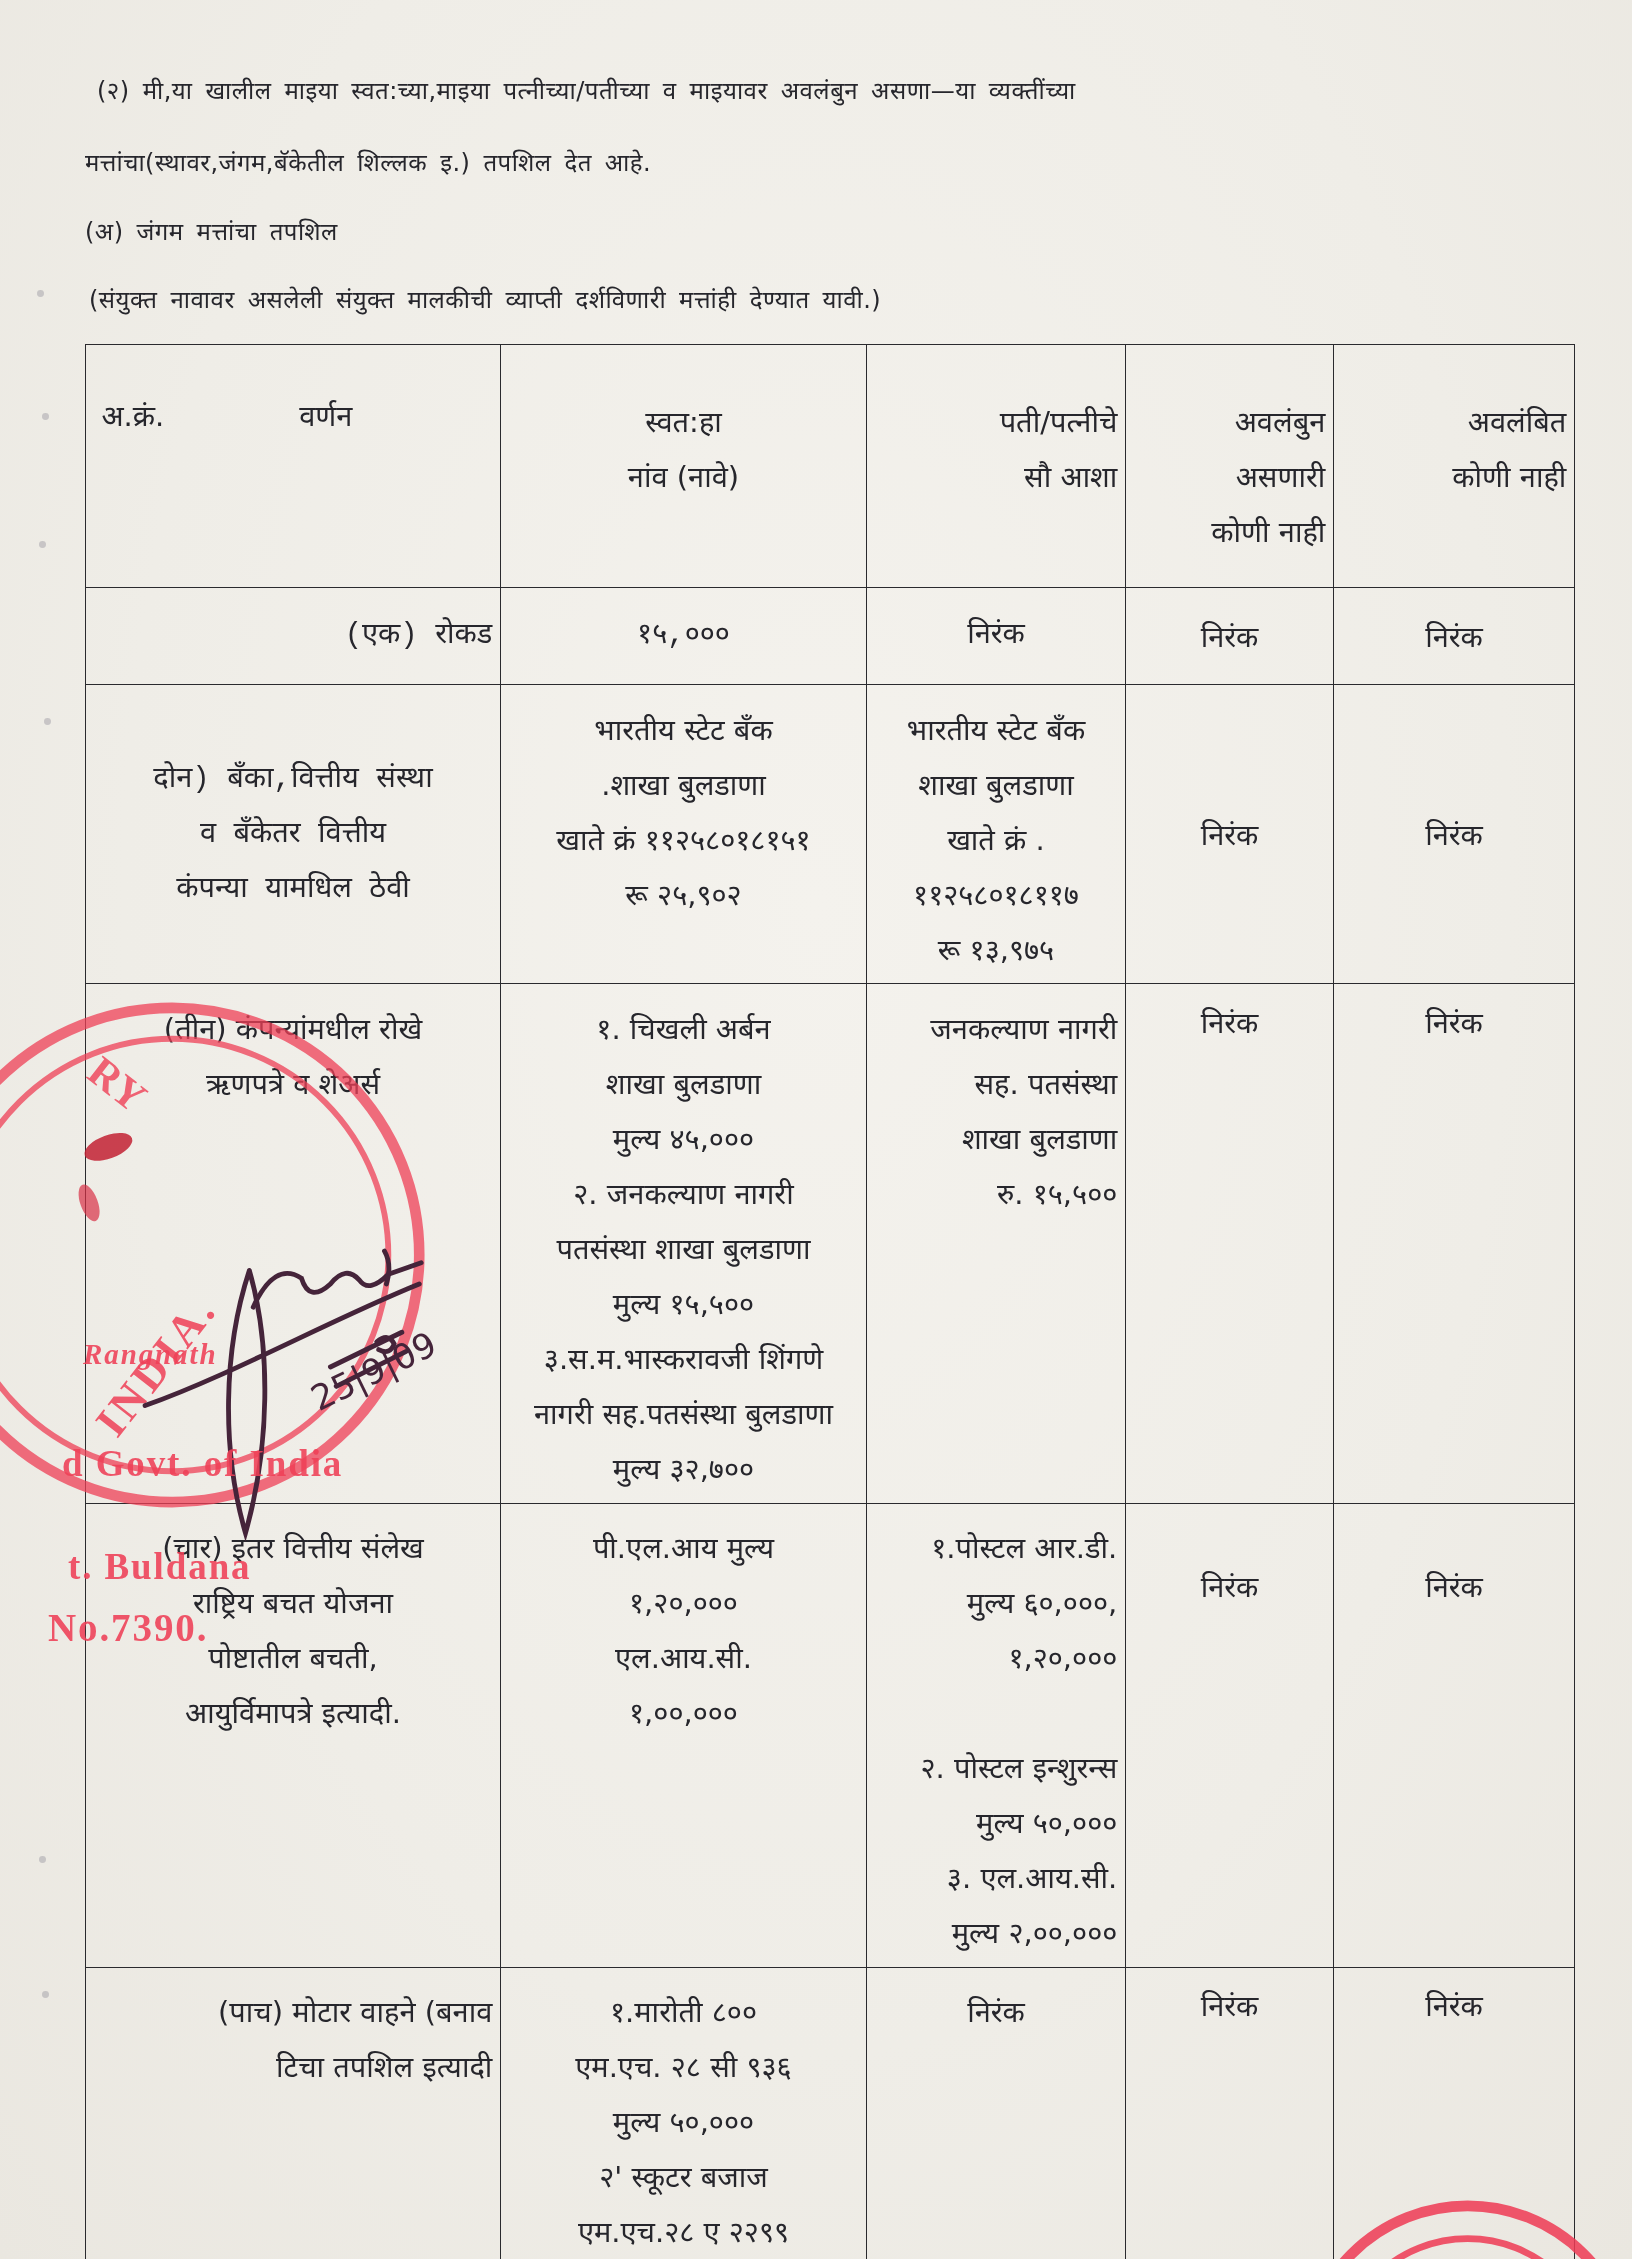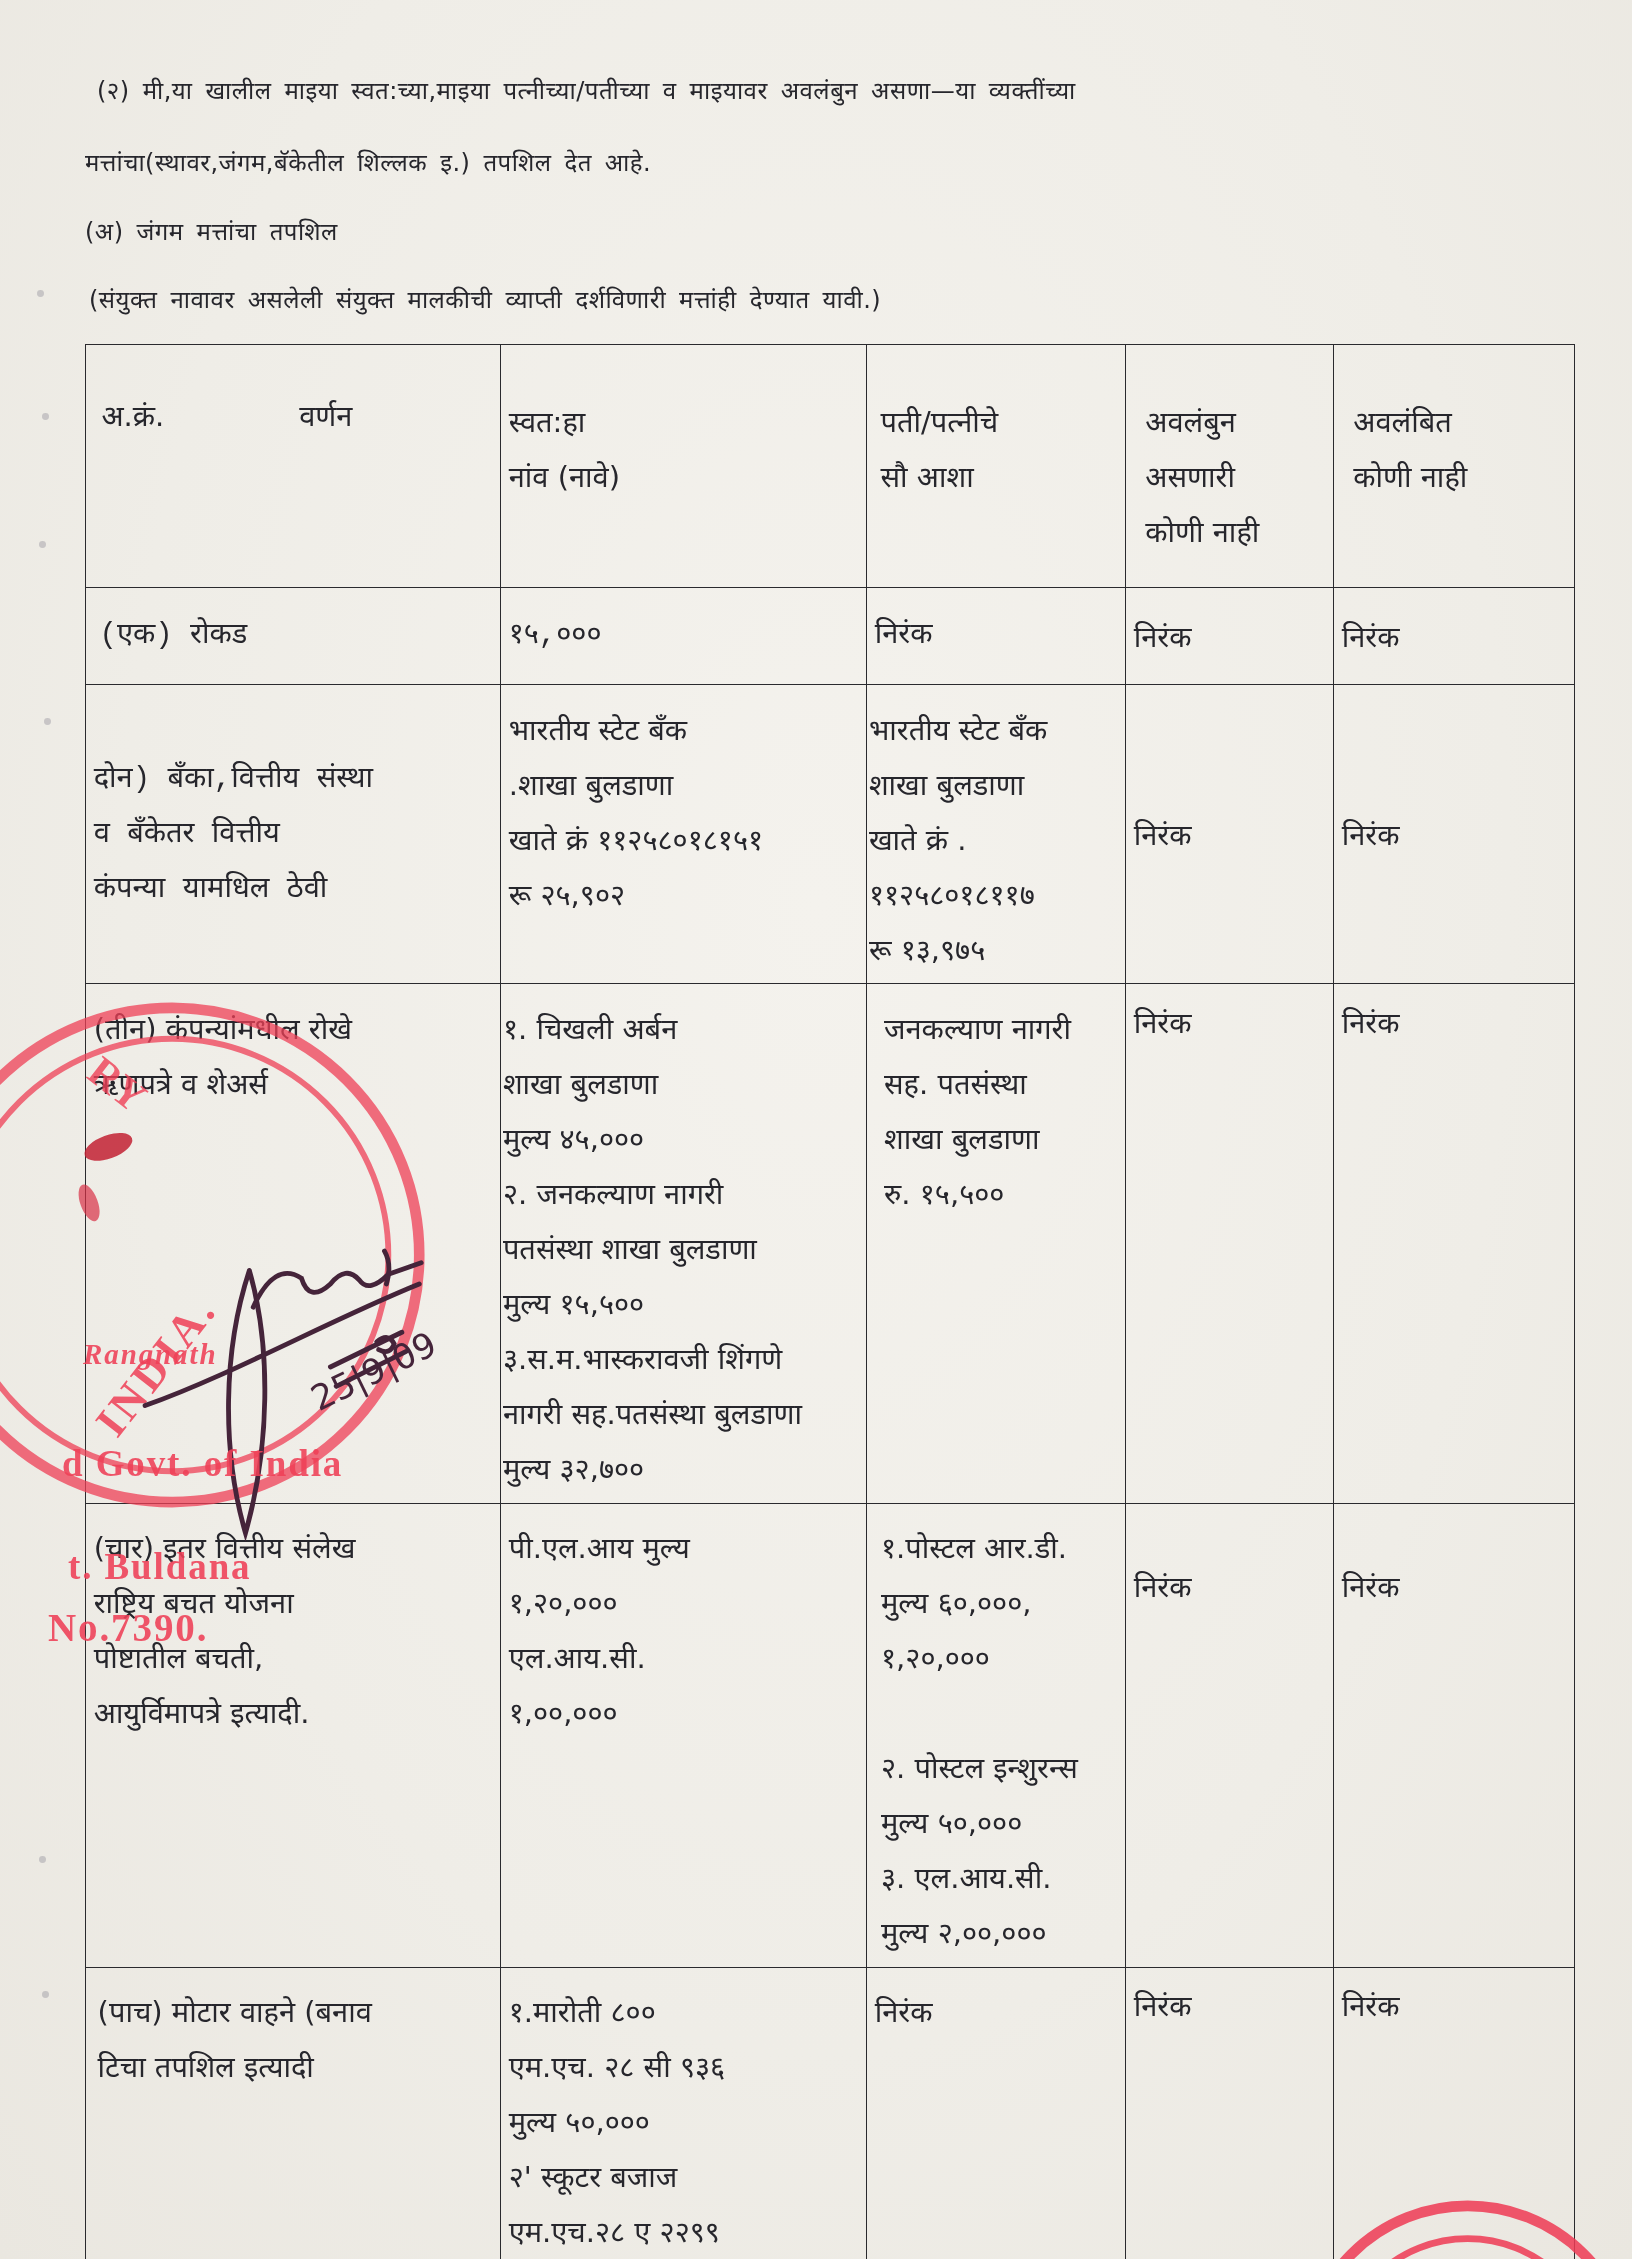--- a/index.html
+++ b/index.html
@@ -27,22 +27,22 @@
   table.assets td{
     border:1.9px solid #2a2a2e;
     padding:5.8px 7.7px;
     overflow:hidden;
   }
   .dbl td{border-bottom:5.8px double #2a2a2e;}
   .thick td{border-bottom:2.9px solid #2a2a2e;}
   .ml{white-space:pre-line;line-height:55px;}
   .va-top{vertical-align:top;}
   .va-mid{vertical-align:middle;font-family:Liberation Mono, monospace;}
-  .ta-c{}
-  .ta-l{text-align:left;}
+  .ta-c{text-align:center;}
+  .ta-l{text-align:right;}
   .pt-lg{padding-top:50px !important;}
   .pt-md{padding-top:17.4px !important;}
   .pt-xl{padding-top:62px !important;}
   .hdr-c1{display:flex;gap:135px;padding-left:7.7px;padding-top:44px;}
 
   
   .stamp-text{position:absolute;color:#ef4057;font-family:"Liberation Serif","DejaVu Serif",serif;font-weight:bold;letter-spacing:1.9px;opacity:.88;}
   #st1{left:83px;top:1338px;font-size:29px;font-style:italic;}
   #st2{left:62px;top:1442px;font-size:37px;}
   #st3{left:68px;top:1545px;font-size:37px;}

